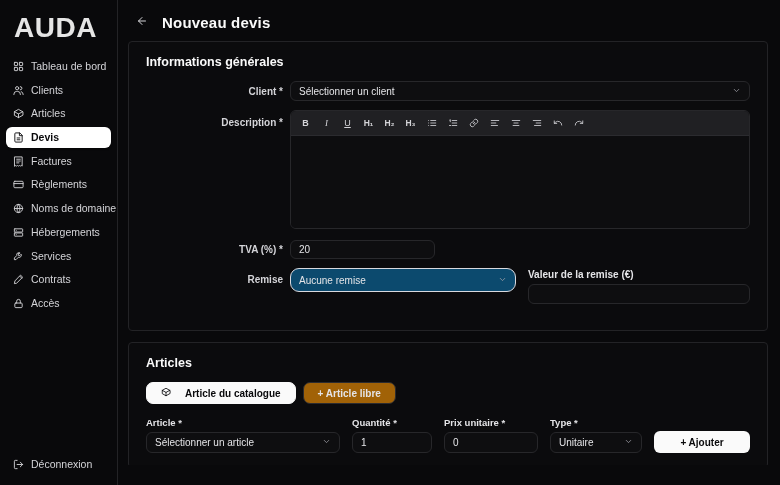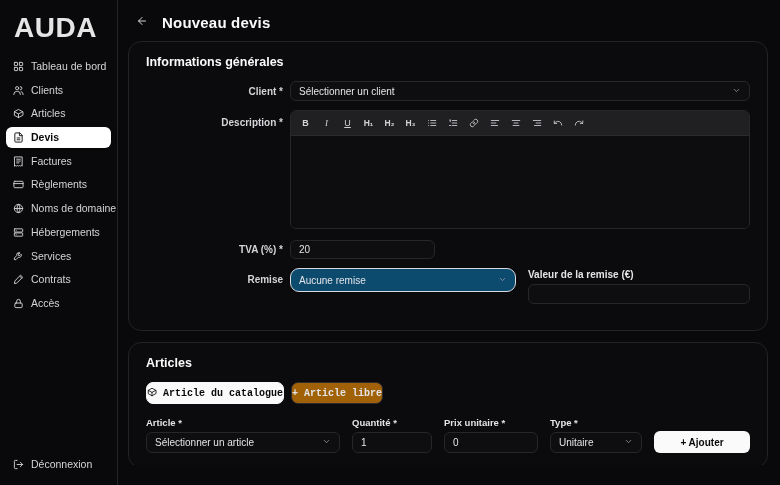--- a/index.html
+++ b/index.html
@@ -37,21 +37,21 @@
   .logout { margin-top:auto; }
 
   
   .main { flex:1; height:465px; overflow:hidden; padding:0 12px 0 10px; }
   .page-header { display:flex; align-items:center; gap:12px; padding:13px 6px 9px 6px; }
   .back-btn { background:none; border:none; color:#d4d4d8; cursor:pointer; display:flex; padding:2px; }
   .back-btn svg { width:12px; height:12px; }
   .page-title { color:#fafafa; font-size:15px; font-weight:700; letter-spacing:.2px; }
 
   .card {
-    background:#0b0b0d; border:1px solid #232326; border-radius:13px;
+    background:#0b0b0d; border:1px solid #232326; border-radius:4px;
     padding:13px 17px 14px 17px; margin-bottom:11px;
   }
   .card-title { color:#fafafa; font-size:12.5px; font-weight:700; margin-bottom:12px; }
 
   .form-row { display:flex; align-items:flex-start; margin-bottom:9px; }
   .form-label {
     width:144px; min-width:144px; text-align:right;
     font-size:10px; color:#d4d4d8; font-weight:600;
     padding-top:5px; padding-right:7px;
   }
@@ -105,24 +105,24 @@
     width:100%; height:38px; resize:vertical;
     background:#0e0e10; border:1px solid #27272a; border-radius:6px;
     padding:5px 8px; font-size:10px; color:#e4e4e7;
     font-family:"Liberation Sans", sans-serif; outline:none;
   }
   .notes-area::placeholder { color:#6f6f78; }
 
   
   .tabs-row { display:flex; gap:7px; margin-bottom:13px; }
   .tab-btn {
-    display:flex; align-items:center; gap:6px;
-    border-radius:7px; height:22px; padding:0 0;
+    display:flex; align-items:center; gap:14px;
+    border-radius:7px; height:22px; padding:0 14px;
     font-size:10px; font-weight:600; cursor:pointer;
-    font-family:Liberation Mono, monospace;
+    font-family:Liberation Sans, sans-serif;
   }
   .tab-btn svg { width:10px; height:10px; }
   .tab-active { background:#fafafa; color:#09090b; border:1px solid #fafafa; }
   .tab-inactive { background:#a16207; color:#e4e4e7; border:1px solid #2b2b2f; }
 
   .article-form { display:flex; gap:12px; align-items:flex-end; }
   .fgroup { display:flex; flex-direction:column; gap:4px; }
   .fgroup .flabel { font-size:9.5px; font-weight:700; color:#e4e4e7; }
   .fg-article { flex:1; min-width:0; }
   .fg-qty { width:80px; min-width:80px; }

